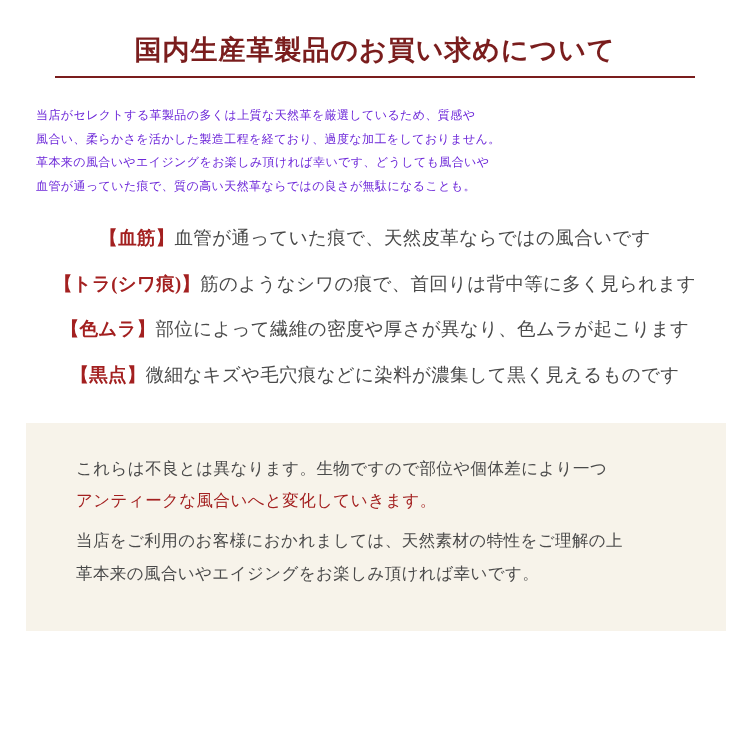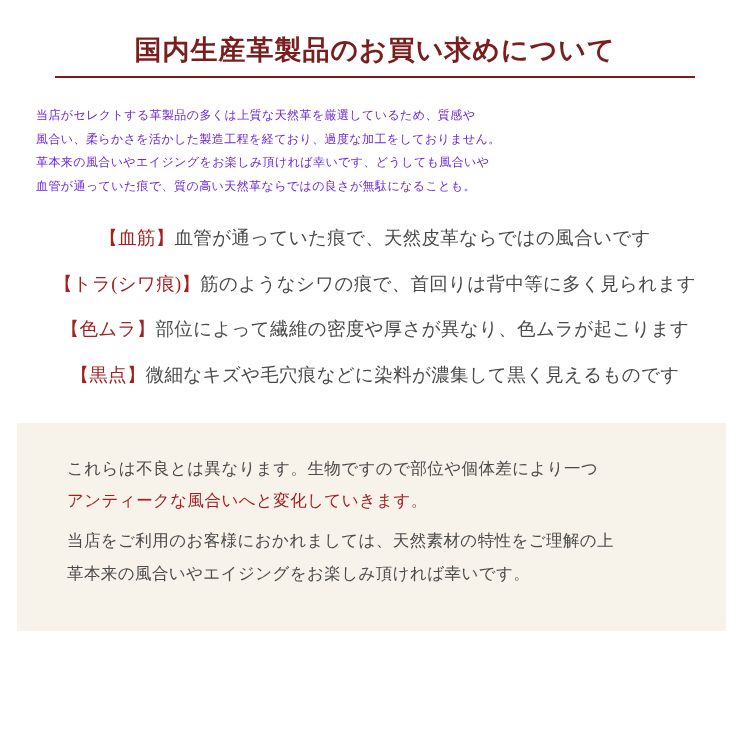--- a/index.html
+++ b/index.html
@@ -61,27 +61,27 @@
   .feature-row {
     font-size: 18.5px;
     line-height: 1.55;
     margin: 0 0 17px 0;
     color: #4a4a4a;
     letter-spacing: 0.3px;
     white-space: nowrap;
   }
   .feature-tag {
     color: #a32020;
-    font-weight: normal;
+    font-weight: bold;
   }
 
   
   .note-box {
     position: absolute;
-    left: 17px;
+    left: 26px;
     right: 24px;
     bottom: 22px;
     height: 208px;
     background: #f7f3ea;
     box-sizing: border-box;
     padding: 30px 34px 0 34px;
   }
   .note-line {
     font-size: 16.5px;
     line-height: 1.95;

